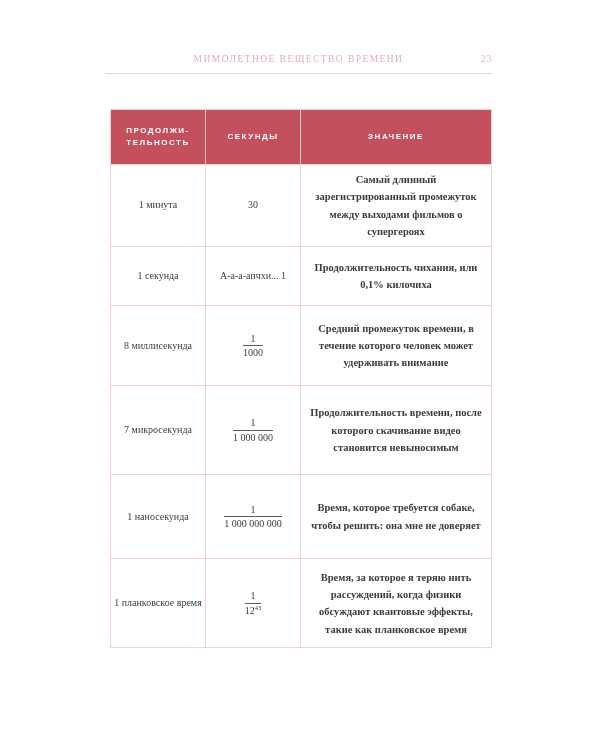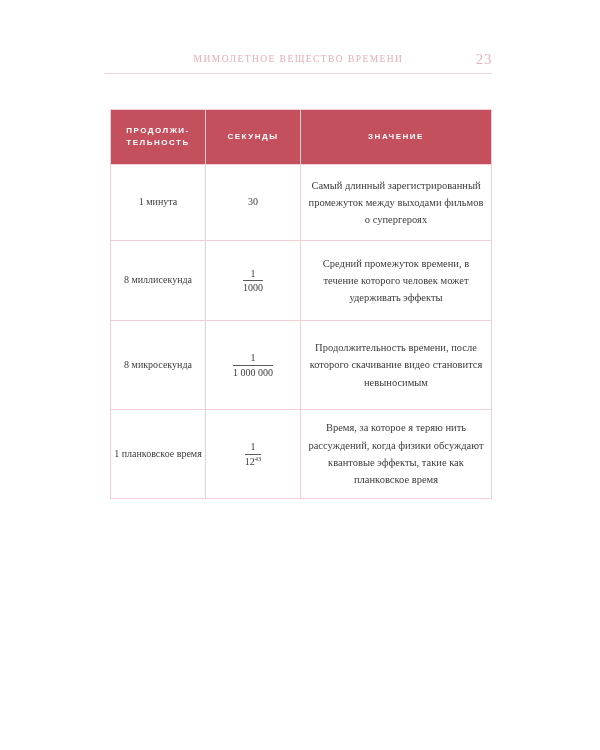--- a/index.html
+++ b/index.html
@@ -38,21 +38,21 @@
     letter-spacing: 1.45px;
     color: #e2adb4;
     text-transform: uppercase;
     white-space: nowrap;
     text-align: right;
   }
   .folio {
     position: absolute;
     right: 0;
     top: 0;
-    font-size: 15px;
+    font-size: 10px;
     letter-spacing: 0.6px;
     color: #e6b4bb;
     line-height: 18px;
   }
   .head-rule {
     position: absolute;
     left: 105px;
     top: 73px;
     width: 387px;
     height: 1px;
@@ -99,20 +99,21 @@
     color: #3c3c3c;
     padding: 6px 8px;
   }
   td.duration,
   td.seconds {
     font-size: 10px;
     border-radius: 15px;
   }
   td.meaning {
     padding: 6px 4px;
+    font-weight: bold;
   }
 
   .row-h-1 { height: 76px; }
   .row-h-2 { height: 59px; }
   .row-h-3 { height: 80px; }
   .row-h-4 { height: 89px; }
   .row-h-5 { height: 84px; }
   .row-h-6 { height: 89px; }
   .row-h-7 { height: 66px; }
 
@@ -177,43 +178,60 @@
     <tbody>
 
       <tr class="row-h-1">
         <td class="duration">1 минута</td>
         <td class="seconds">
           <span class="plain-seconds">30</span>
         </td>
         <td class="meaning">Самый длинный зарегистрированный промежуток между выходами фильмов о супергероях</td>
       </tr>
 
+      <tr class="row-h-2">
+        <td class="duration">1 секунда</td>
+        <td class="seconds">
+          <span class="plain-seconds">А-а-а-апчхи... 1</span>
+        </td>
+        <td class="meaning">Продолжительность чихания, или 0,1% килочиха</td>
+      </tr>
 
       <tr class="row-h-3">
         <td class="duration">8 миллисекунда</td>
         <td class="seconds">
           <span class="fraction">
             <span class="numerator">1</span>
             <span class="denominator">1000</span>
           </span>
         </td>
-        <td class="meaning">Средний промежуток времени, в течение которого человек может удерживать эффекты</td>
+        <td class="meaning">Средний промежуток времени, в течение которого человек может удерживать внимание</td>
       </tr>
 
       <tr class="row-h-4">
-        <td class="duration">8 микросекунда</td>
+        <td class="duration">7 микросекунда</td>
         <td class="seconds">
           <span class="fraction">
             <span class="numerator">1</span>
             <span class="denominator">1 000 000</span>
           </span>
         </td>
         <td class="meaning">Продолжительность времени, после которого скачивание видео становится невыносимым</td>
       </tr>
 
+      <tr class="row-h-5">
+        <td class="duration">1 наносекунда</td>
+        <td class="seconds">
+          <span class="fraction">
+            <span class="numerator">1</span>
+            <span class="denominator">1 000 000 000</span>
+          </span>
+        </td>
+        <td class="meaning">Время, которое требуется собаке, чтобы решить: она мне не доверяет</td>
+      </tr>
 
       <tr class="row-h-6">
         <td class="duration">1 планковское время</td>
         <td class="seconds">
           <span class="fraction">
             <span class="numerator">1</span>
             <span class="denominator"><span>12</span><sup>43</sup></span>
           </span>
         </td>
         <td class="meaning">Время, за которое я теряю нить рассуждений, когда физики обсуждают квантовые эффекты, такие как планковское время</td>

